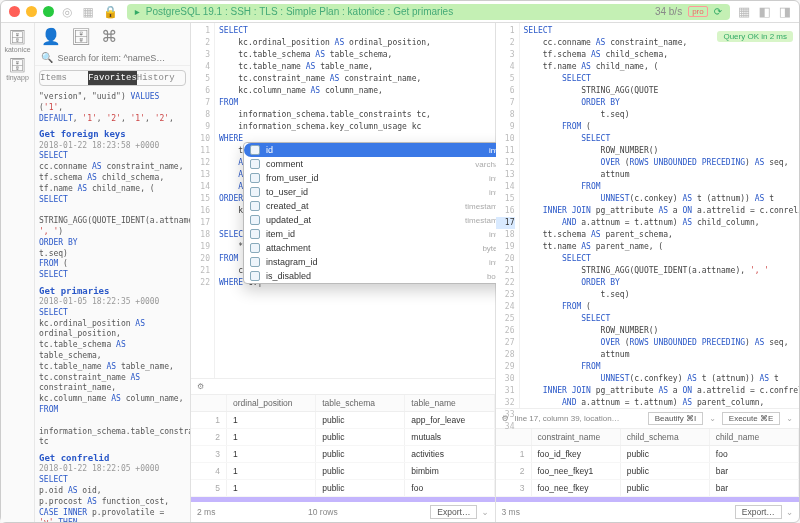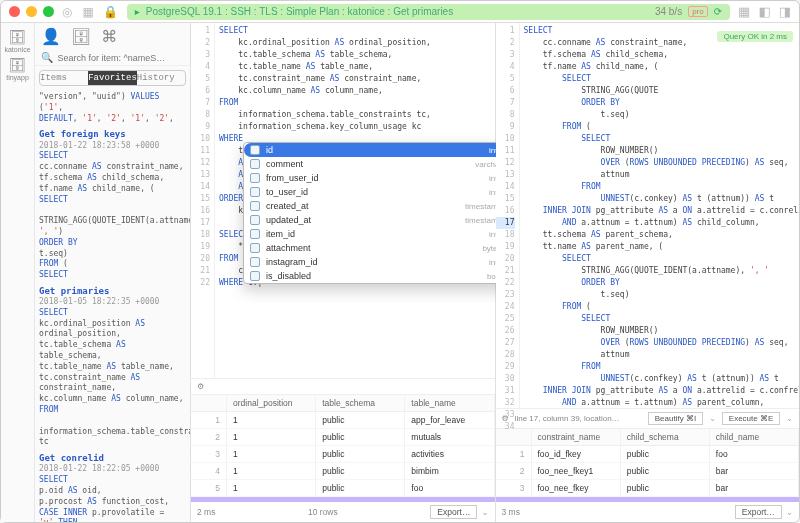--- a/index.html
+++ b/index.html
@@ -135,21 +135,21 @@
         <div>History</div>
       </div>
       <div class="favbody" id="favbody">
           <div>"version", "uuid") <span class="kw">VALUES</span> (<span class="str">'1'</span>,<br><span class="kw">DEFAULT</span>, <span class="str">'1'</span>, <span class="str">'2'</span>, <span class="str">'1'</span>, <span class="str">'2'</span>,</div>
           <div class="title">Get foreign keys</div>
           <div class="date">2018-01-22 18:23:58 +0000</div>
           <div><span class="kw">SELECT</span><br>    cc.conname <span class="kw">AS</span> constraint_name,<br>    tf.schema <span class="kw">AS</span> child_schema,<br>    tf.name <span class="kw">AS</span> child_name, (<br>        <span class="kw">SELECT</span><br><br>STRING_AGG(QUOTE_IDENT(a.attname), <span class="str">', '</span>)<br>            <span class="kw">ORDER BY</span><br>                t.seq)<br>        <span class="kw">FROM</span> (<br>            <span class="kw">SELECT</span></div>
           <div class="title">Get primaries</div>
           <div class="date">2018-01-05 18:22:35 +0000</div>
           <div><span class="kw">SELECT</span><br>    kc.ordinal_position <span class="kw">AS</span> ordinal_position,<br>    tc.table_schema <span class="kw">AS</span> table_schema,<br>    tc.table_name <span class="kw">AS</span> table_name,<br>    tc.constraint_name <span class="kw">AS</span> constraint_name,<br>    kc.column_name <span class="kw">AS</span> column_name,<br><span class="kw">FROM</span><br><br>information_schema.table_constraints tc</div>
-          <div class="title">Get conrelid</div>
+          <div class="title">Get confrelid</div>
           <div class="date">2018-01-22 18:22:05 +0000</div>
           <div><span class="kw">SELECT</span><br>    p.oid <span class="kw">AS</span> oid,<br>    p.procost <span class="kw">AS</span> function_cost,<br>    <span class="kw">CASE</span> <span class="kw">INNER</span> p.provolatile =<br><span class="str">'v'</span> <span class="kw">THEN</span><br>        <br>     p.provolatile = <br><br>        </div>
         </div>
     </div>
 
     <div class="main">
 
       <div class="pane">
         <div class="editor">
           <div class="gutter" id="lg">

